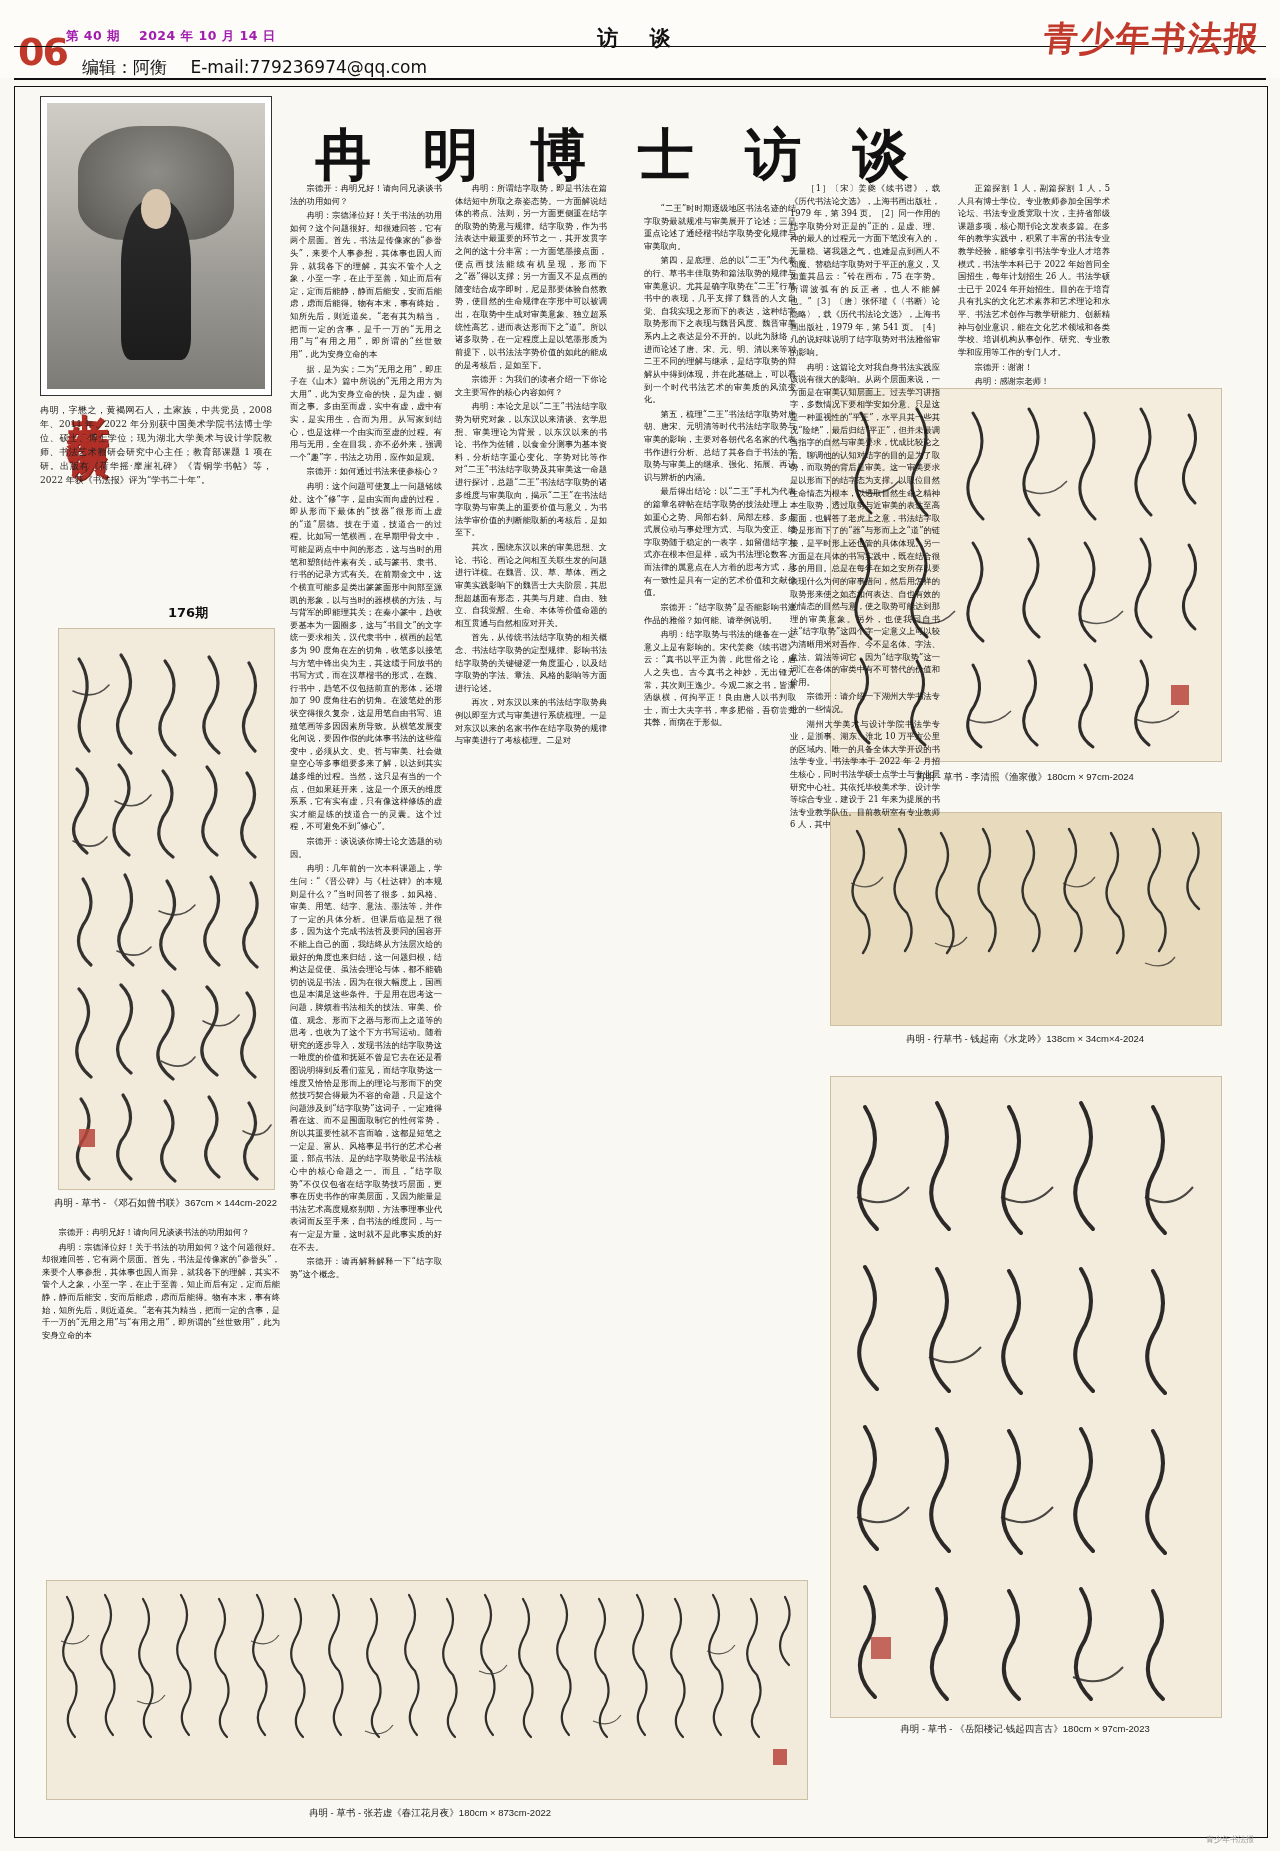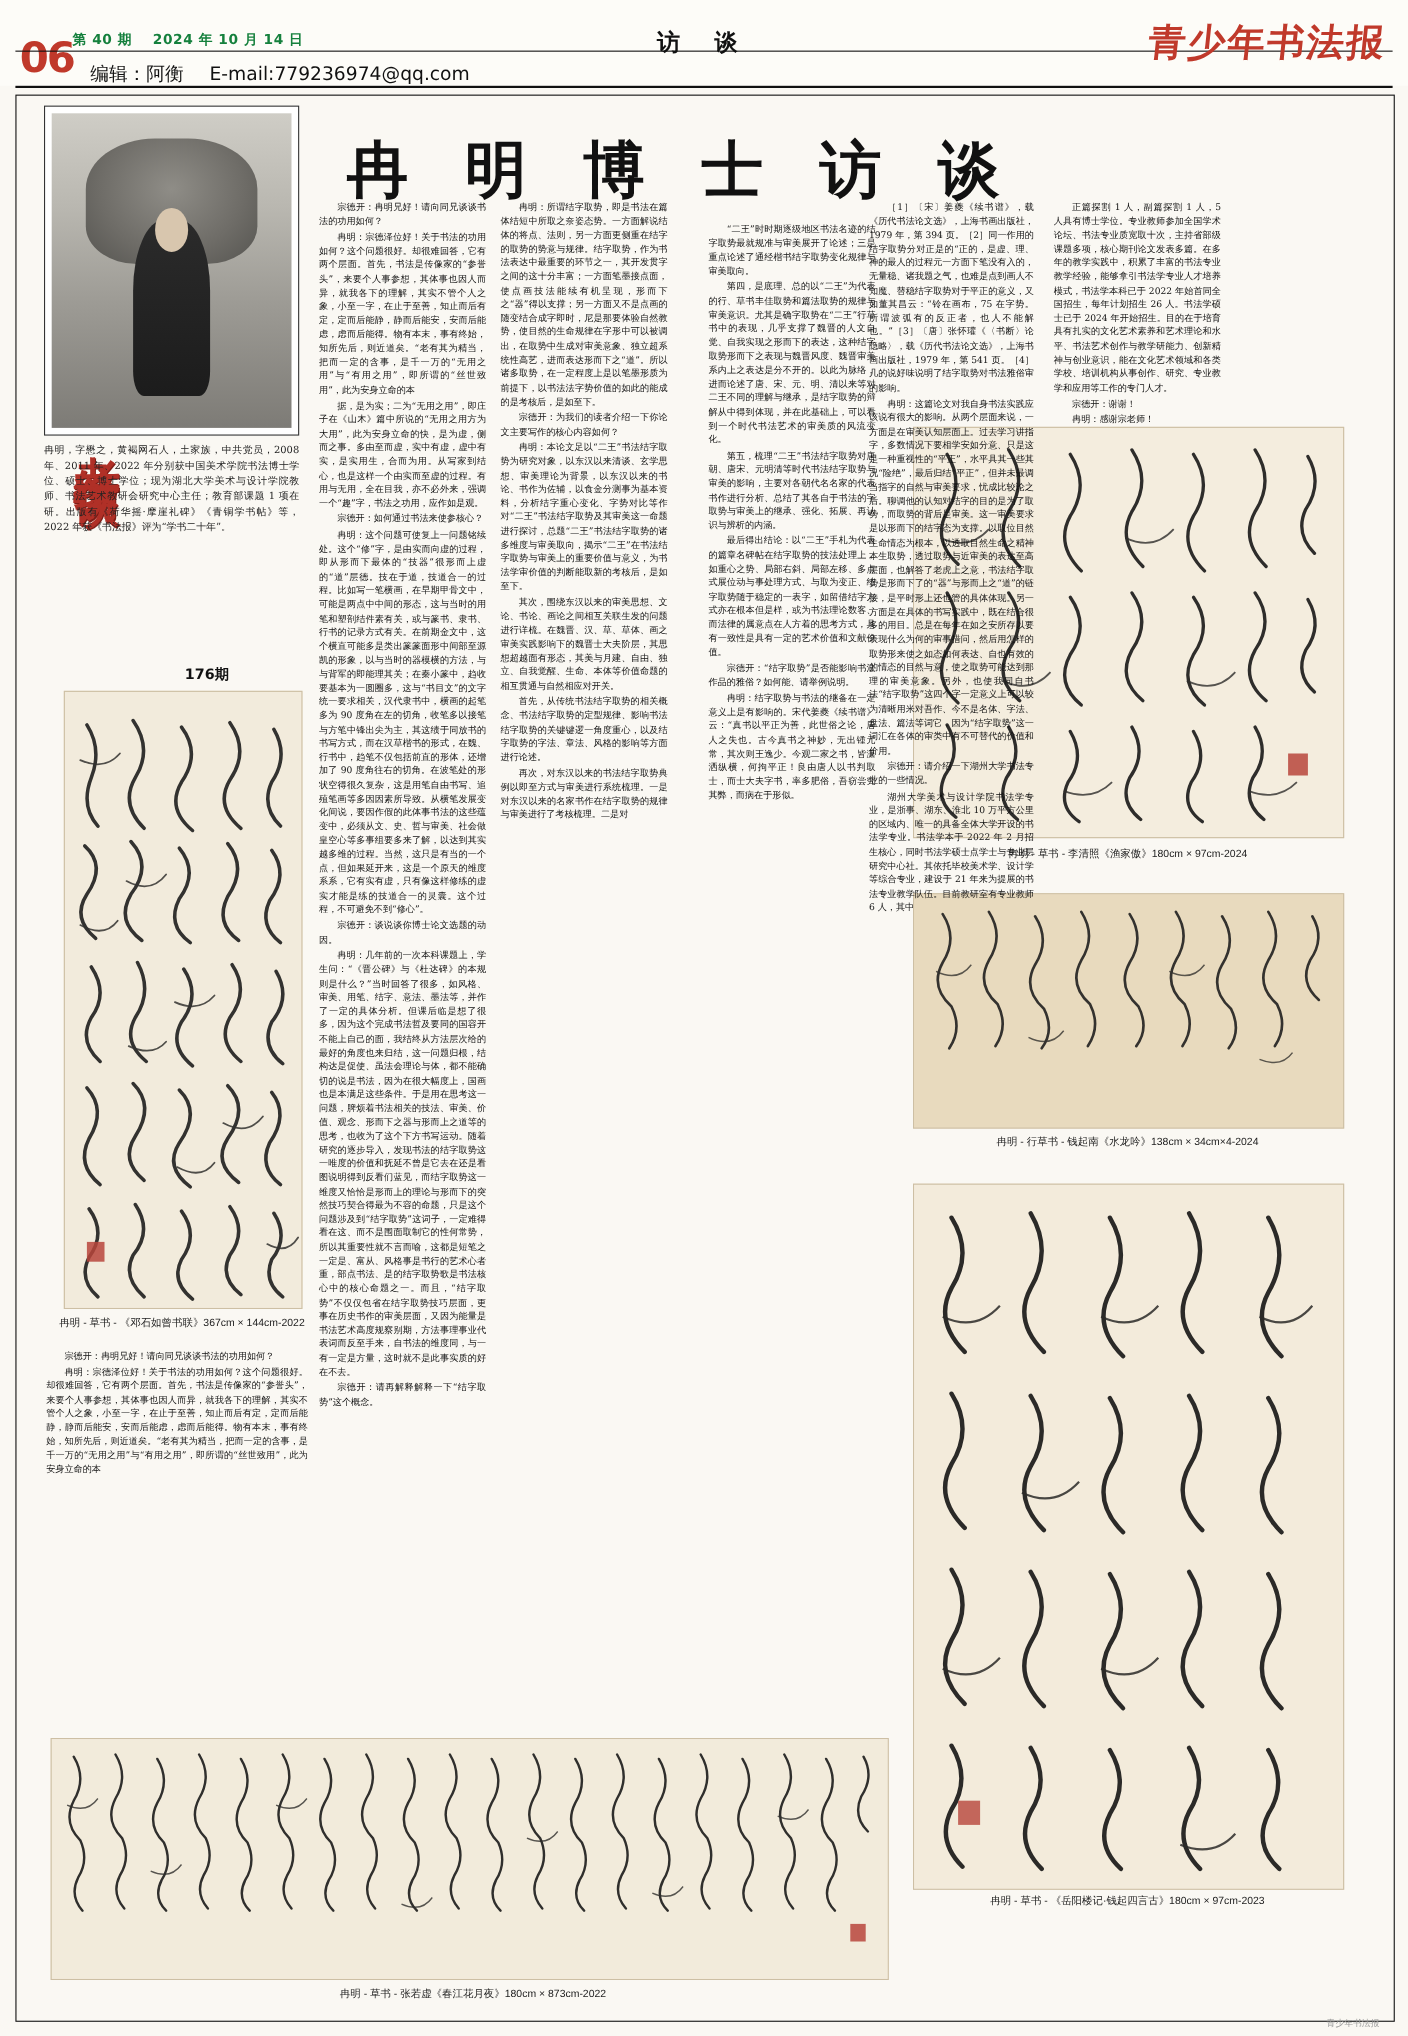--- a/index.html
+++ b/index.html
@@ -21,21 +21,21 @@
   }
   .pagenum{
     position:absolute;left:18px;top:18px;
     font-size:38px;font-weight:bold;color:#c0392b;
     letter-spacing:-2px;
     font-family:"DejaVu Sans","Liberation Sans",sans-serif;
     margin-top:12px;
   }
   .issue-line{
     position:absolute;left:66px;top:28px;
-    font-size:12.5px;color:#15803d;font-weight:bold;
+    font-size:12.5px;color:#a21caf;font-weight:bold;
     letter-spacing:.5px;
   }
   .issue-line span{margin-right:14px;}
   .editor-line{
     position:absolute;left:82px;top:56px;
     font-size:17px;color:#111;
   }
   .editor-line span{margin-right:18px;}
   .section-title{
     position:absolute;left:0;right:0;top:24px;

